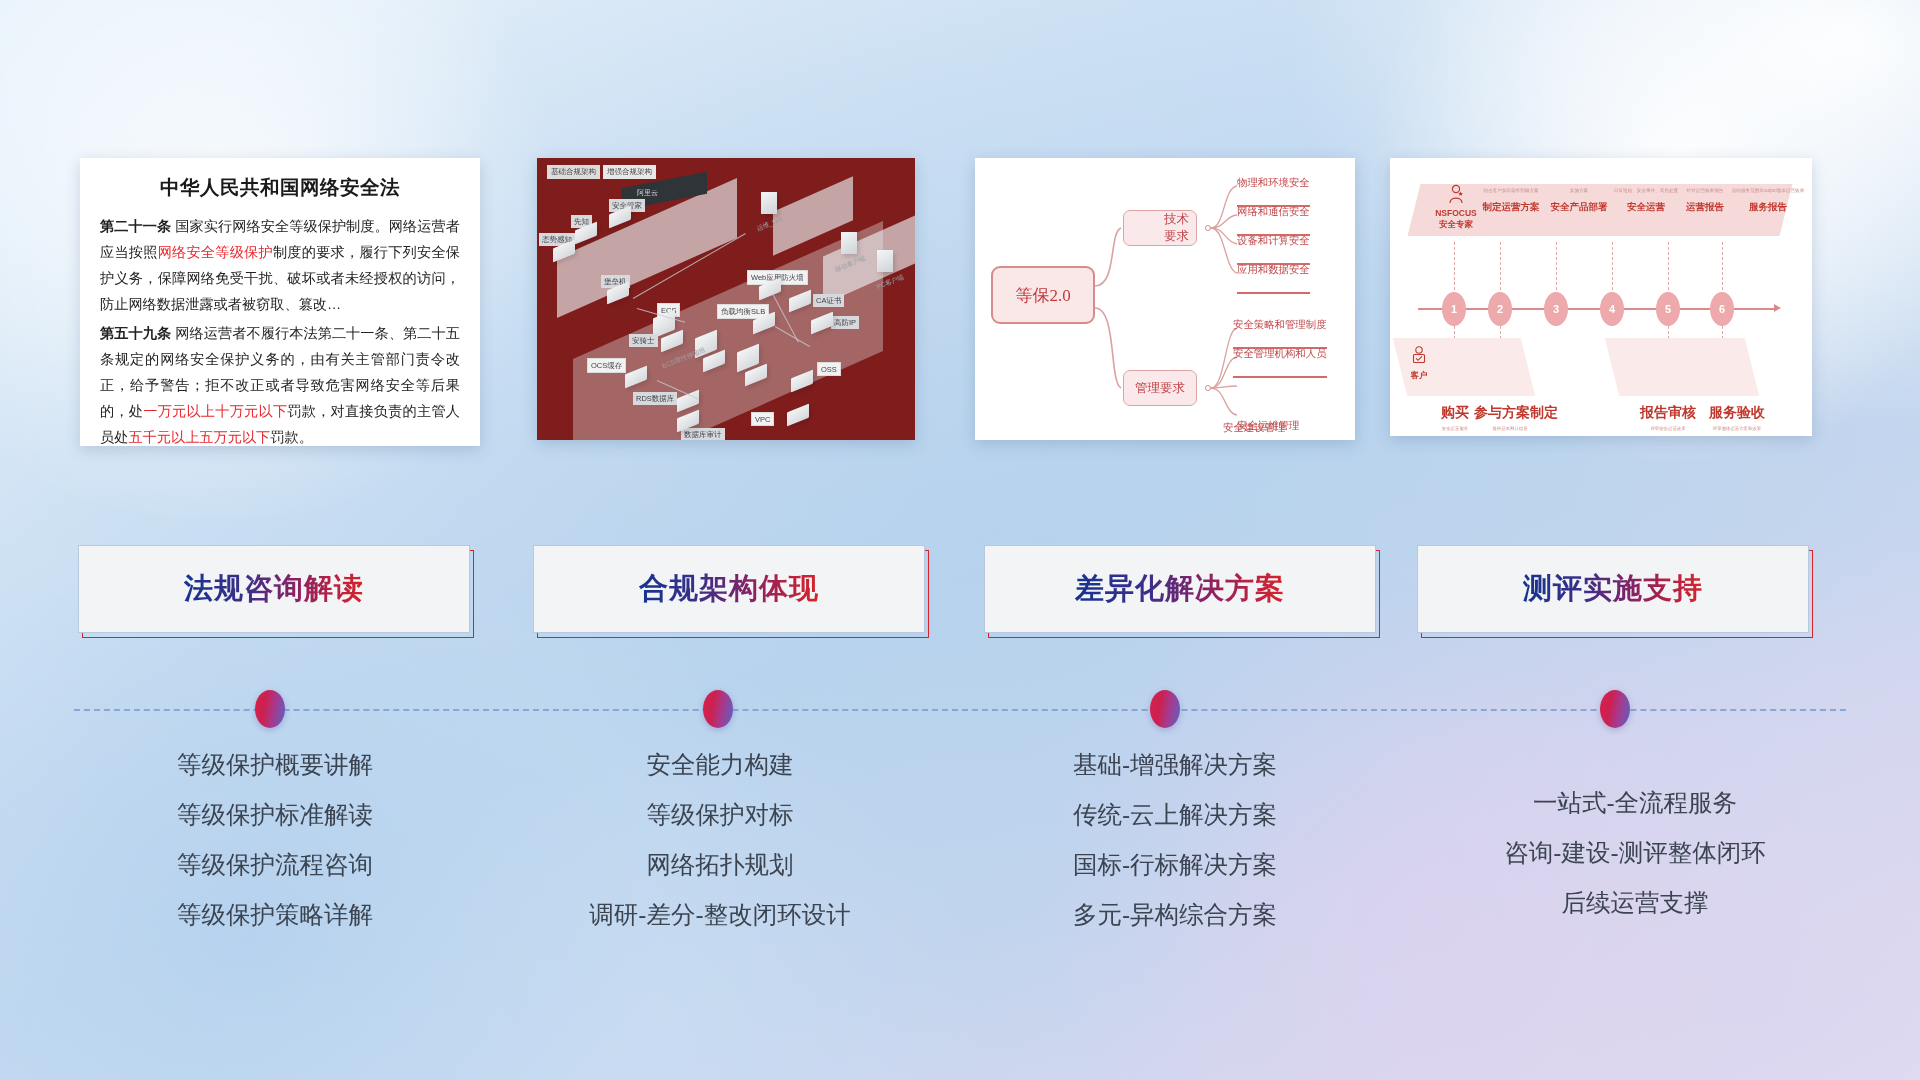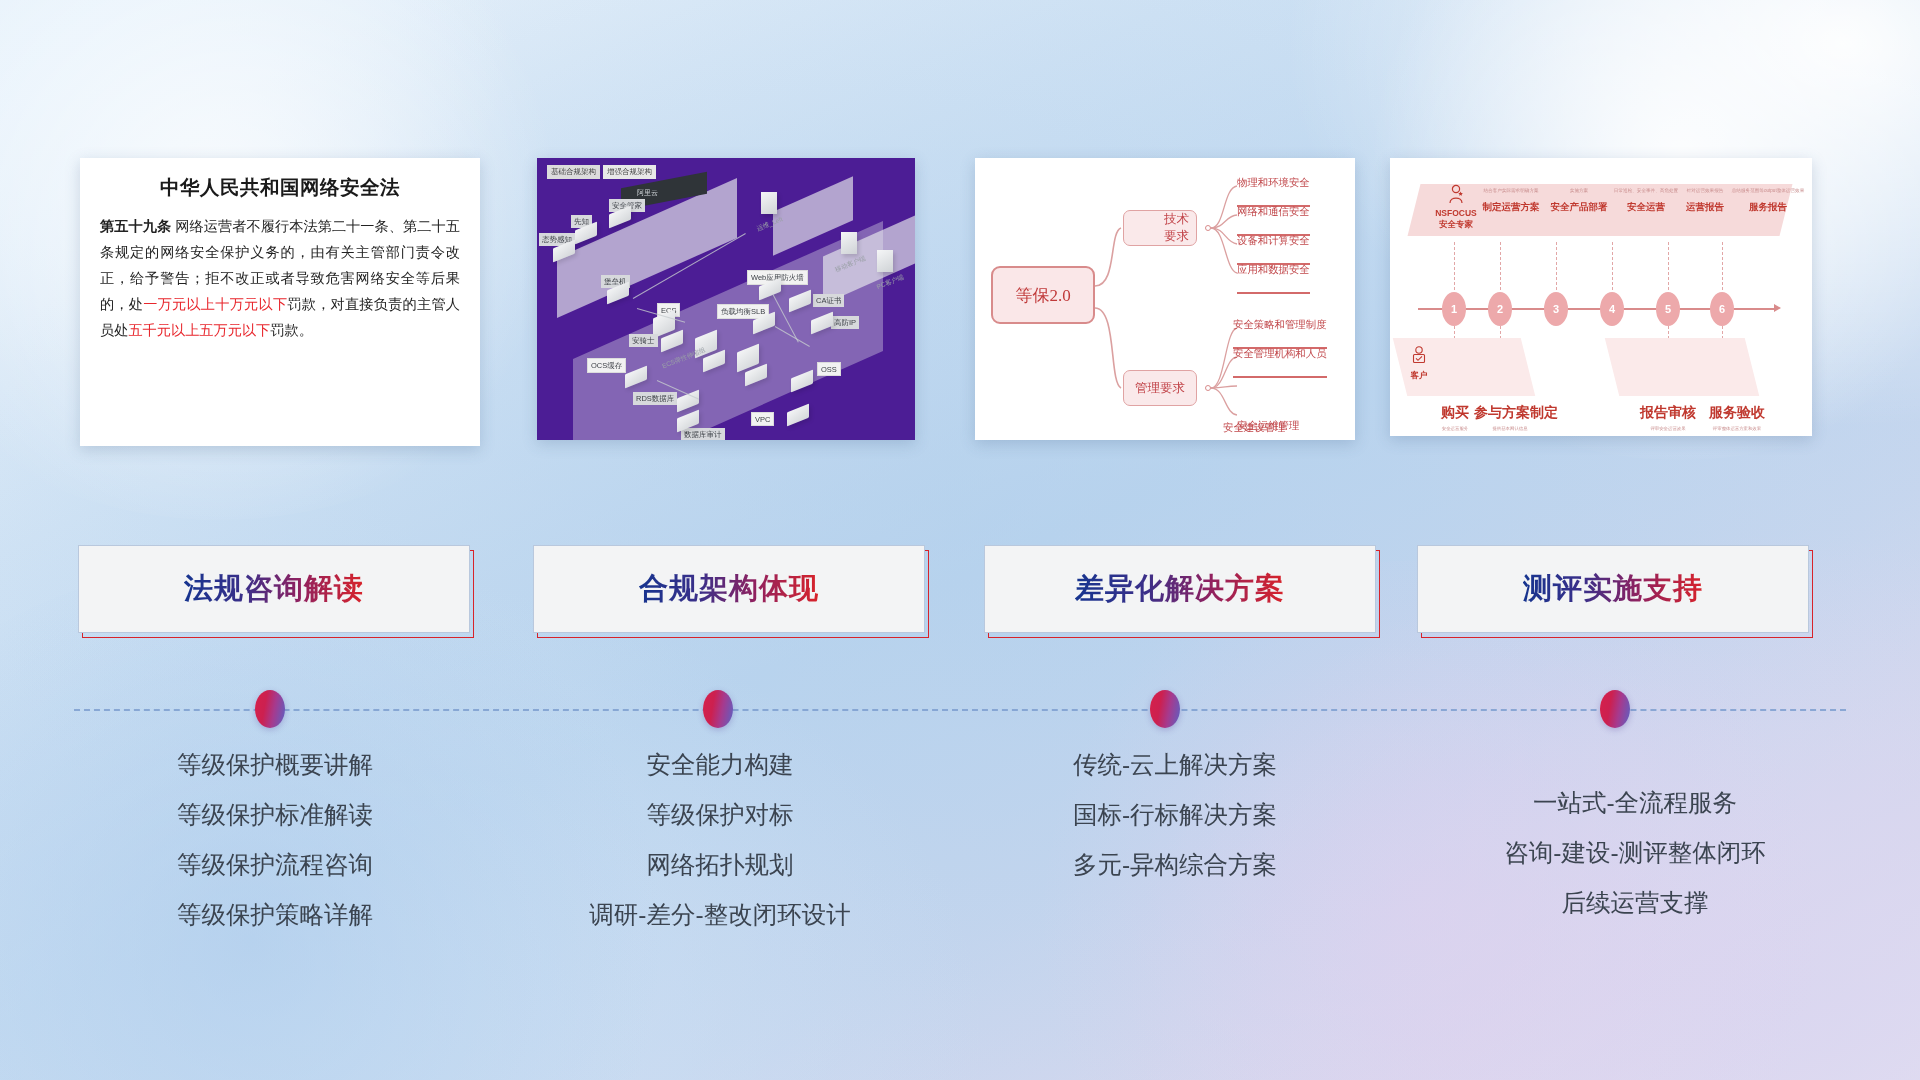--- a/index.html
+++ b/index.html
@@ -33,21 +33,21 @@
   .card.c4{left:1390px;top:8px;width:422px;height:278px;}
 
   
   .law{padding:16px 20px 10px 20px;}
   .law h3{text-align:center;font-size:19.5px;font-weight:bold;color:#1a1a1a;letter-spacing:.5px;margin-bottom:12px;}
   .law p{font-size:14.2px;line-height:26px;color:#222;text-align:justify;margin-bottom:3px;}
   .law b{font-weight:bold;}
   .law .red{color:#e8262c;}
 
   
-  .arch{position:relative;width:100%;height:100%;background:#4c1d95;}
+  .arch{position:relative;width:100%;height:100%;background:#7f1d1d;}
   .arch .tabs{position:absolute;left:10px;top:7px;display:flex;gap:3px;}
   .arch .tabs span{font-size:7.5px;color:#4a4a4a;background:#e8e8e8;padding:2px 4px;}
   .arch .tabs span.on{background:#dcdcdc;}
   .arch .band{position:absolute;left:84px;top:22px;width:86px;height:22px;background:#2f3438;
     transform:skewY(-11deg);}
   .arch .band i{position:absolute;left:16px;top:5px;font-size:7px;color:#cfd4d8;font-style:normal;
     transform:skewY(11deg);}
   .node{position:absolute;}
   .node .lbl{position:absolute;font-size:7.5px;color:#3e4248;background:#d7d9dc;
     padding:1.5px 3px;white-space:nowrap;}
@@ -138,20 +138,21 @@
 <div class="glow-a"></div>
 <div class="glow-b"></div>
 <div class="glow-c"></div>
 <div class="glow-d"></div>
 
 <div class="cards">
 
   <div class="card c1">
     <div class="law">
       <h3>中华人民共和国网络安全法</h3>
+      <p><b>第二十一条</b><span> 国家实行网络安全等级保护制度。网络运营者应当按照</span><span class="red">网络安全等级保护</span><span>制度的要求，履行下列安全保护义务，保障网络免受干扰、破坏或者未经授权的访问，防止网络数据泄露或者被窃取、篡改…</span></p>
       <p><b>第五十九条</b><span> 网络运营者不履行本法第二十一条、第二十五条规定的网络安全保护义务的，由有关主管部门责令改正，给予警告；拒不改正或者导致危害网络安全等后果的，处</span><span class="red">一万元以上十万元以下</span><span>罚款，对直接负责的主管人员处</span><span class="red">五千元以上五万元以下</span><span>罚款。</span></p>
     </div>
   </div>
 
   <div class="card c2">
     <div class="arch">
       <div class="tabs">
         <span class="on">基础合规架构</span>
         <span>增强合规架构</span>
       </div>
@@ -425,20 +426,21 @@
     <li>等级保护流程咨询</li>
     <li>等级保护策略详解</li>
   </ul>
   <ul class="col l2">
     <li>安全能力构建</li>
     <li>等级保护对标</li>
     <li>网络拓扑规划</li>
     <li>调研-差分-整改闭环设计</li>
   </ul>
   <ul class="col l3">
+    <li>基础-增强解决方案</li>
     <li>传统-云上解决方案</li>
     <li>国标-行标解决方案</li>
     <li>多元-异构综合方案</li>
   </ul>
   <ul class="col l4">
     <li>一站式-全流程服务</li>
     <li>咨询-建设-测评整体闭环</li>
     <li>后续运营支撑</li>
   </ul>
 </div>

